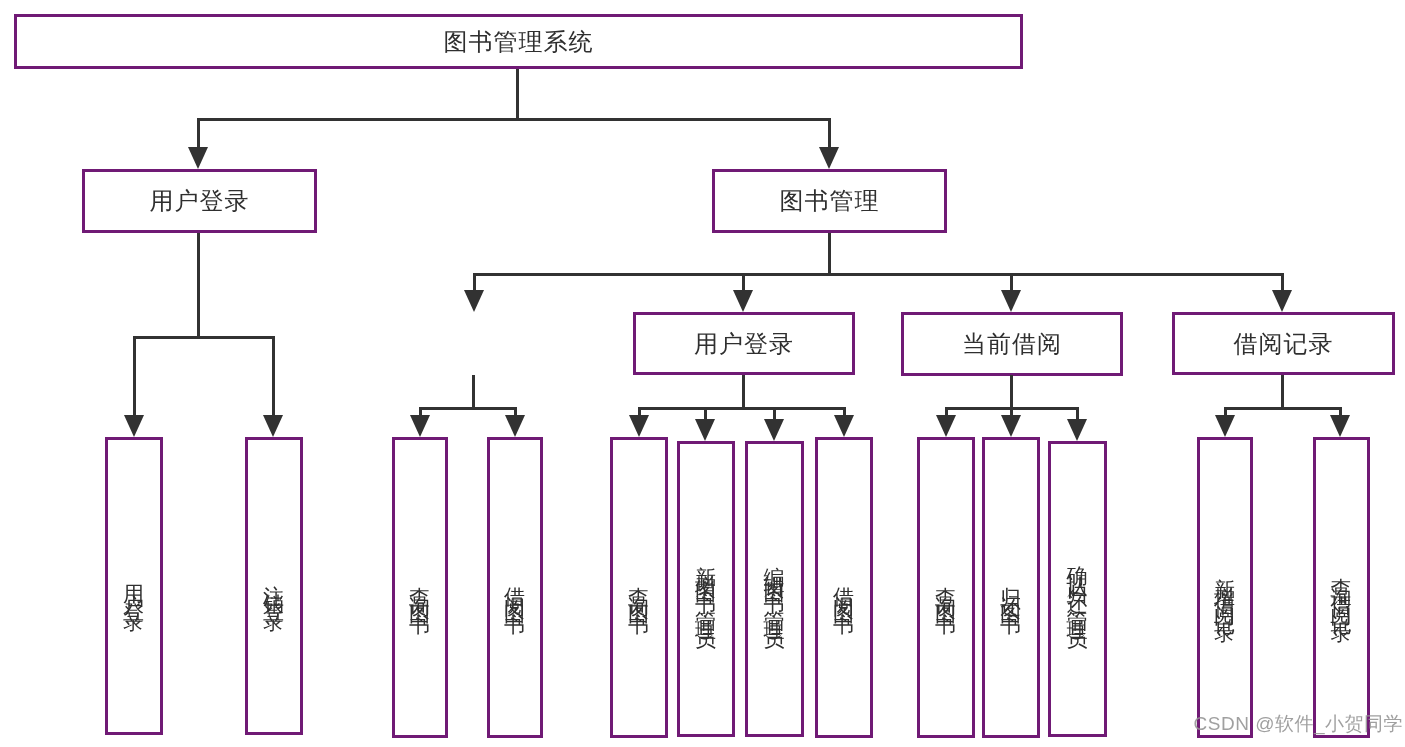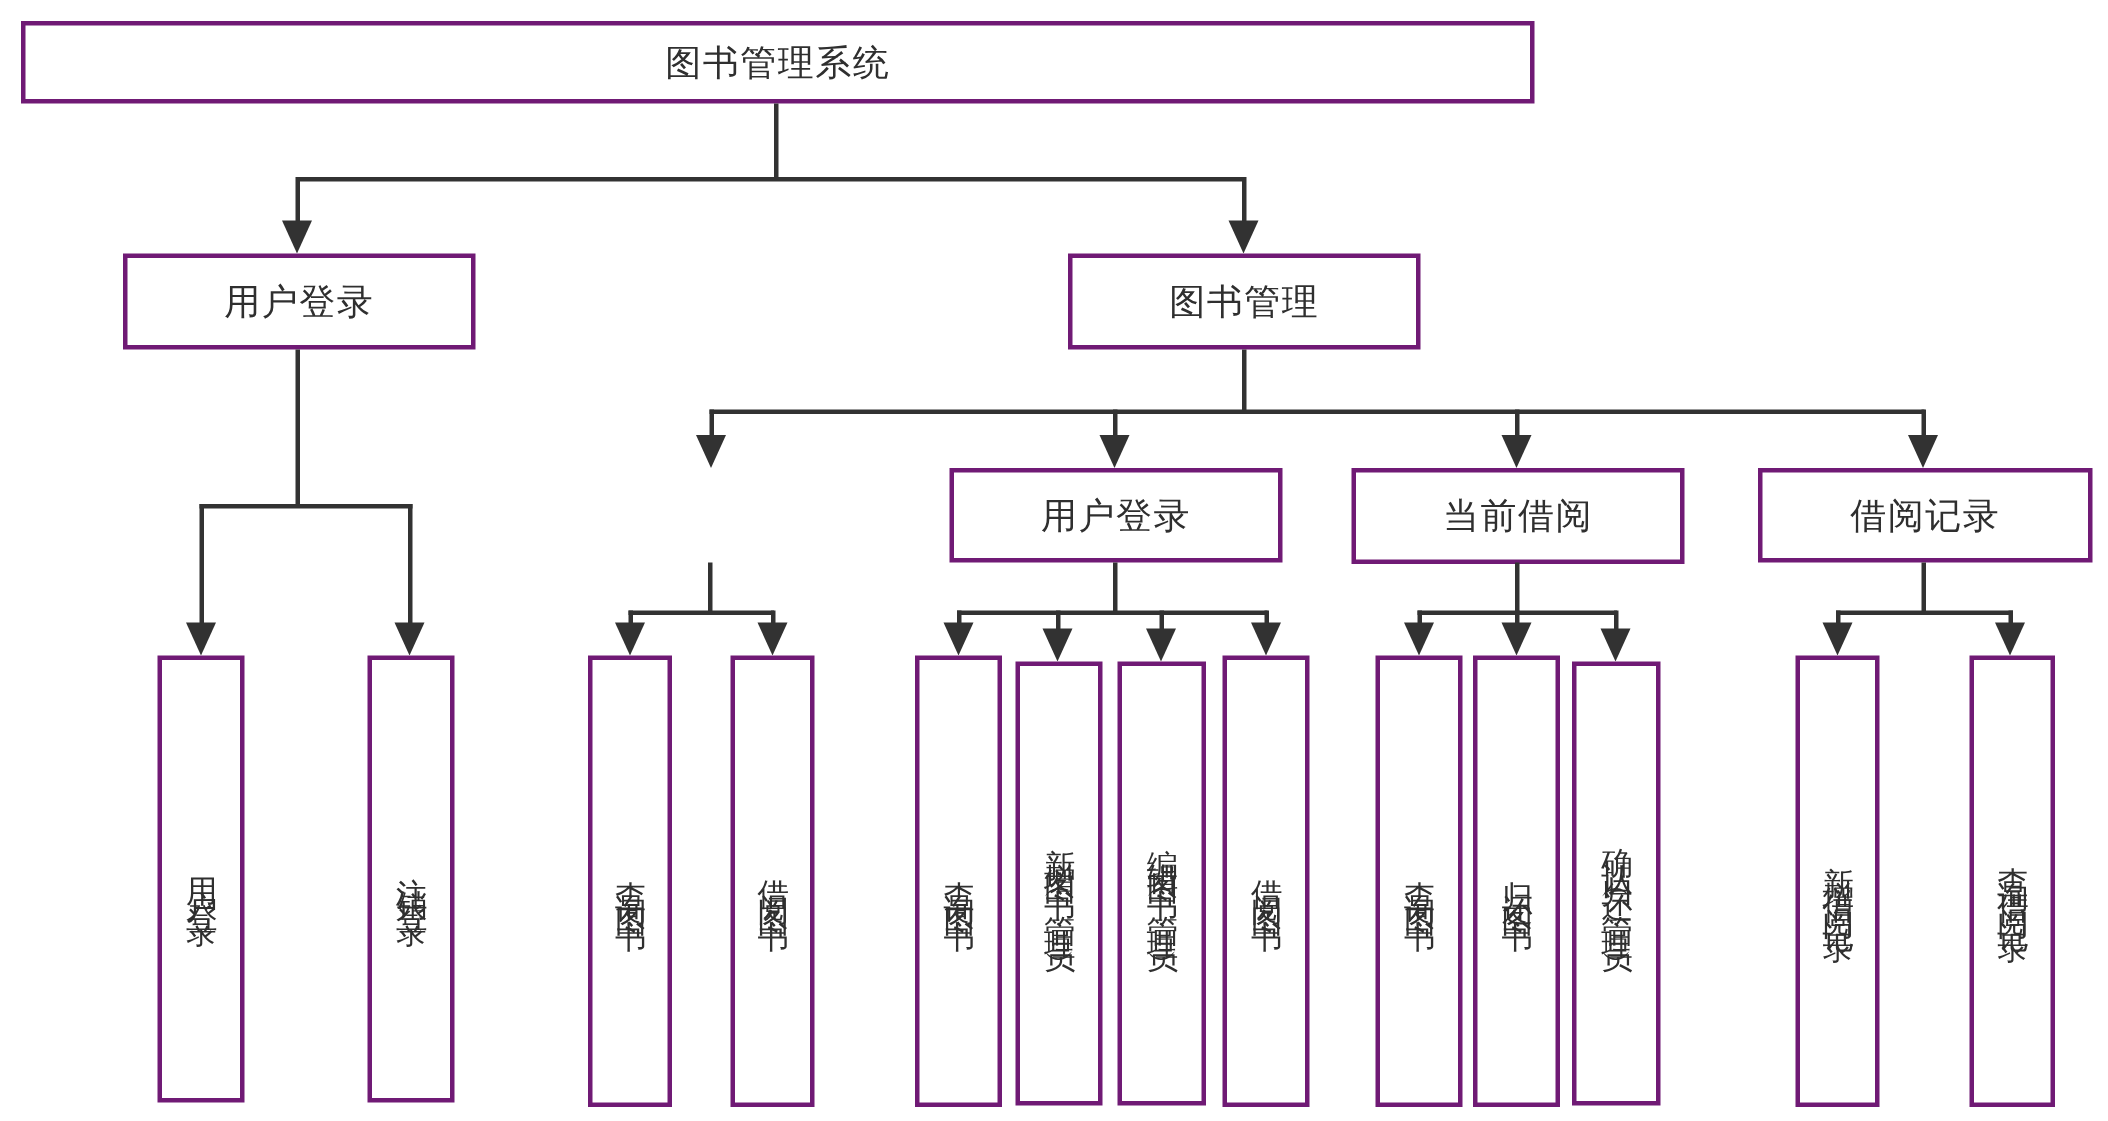--- a/index.html
+++ b/index.html
@@ -151,14 +151,15 @@
     <span class="vtext">确认归还（管理员）</span>
   </div>
 
   <div class="box box-v" style="left:1197px;top:437px;width:56px;height:301px;">
     <span class="vtext">新增借阅记录</span>
   </div>
   <div class="box box-v" style="left:1313px;top:437px;width:57px;height:301px;">
     <span class="vtext">查询借阅记录</span>
   </div>
 
+  <div class="watermark">CSDN @软件_小贺同学</div>
 
 </div>
 
 </body></html>

